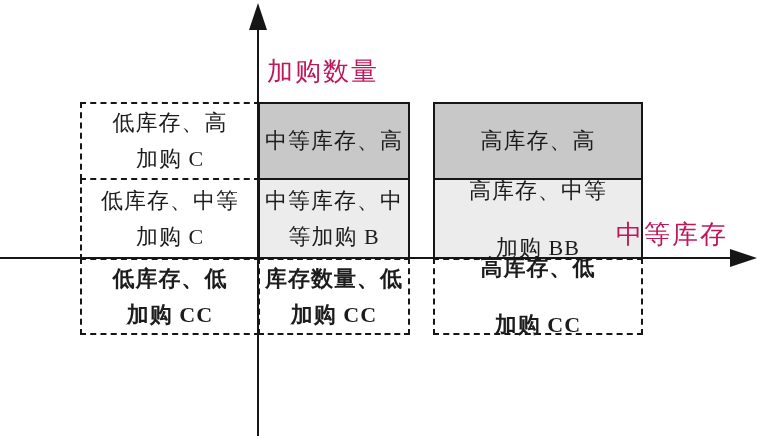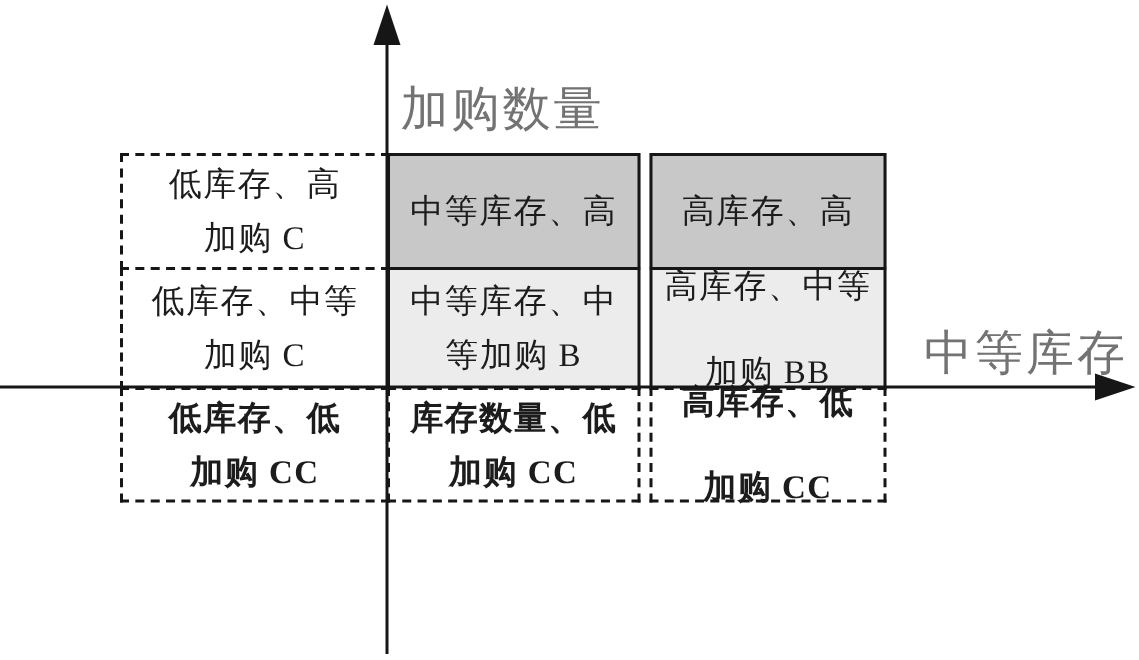--- a/index.html
+++ b/index.html
@@ -26,22 +26,22 @@
     align-items:center;justify-content:center;
     text-align:center;
     font-size:22px;line-height:36px;
     letter-spacing:1px;
     z-index:1;
   }
   .cell.dashed{border:2px dashed var(--line);background:var(--cell-white);}
   .cell.solid-dark{border:2px solid var(--line);background:var(--cell-dark-gray);}
   .cell.solid-light{border:2px solid var(--line);background:var(--cell-light-gray);}
   .col1{left:80px;width:180px;}
-  .col2{left:258px;width:169px;}
-  .col3{left:433px;width:158px;gap:21px;}
+  .col2{left:258px;width:152px;}
+  .col3{left:433px;width:210px;gap:21px;}
   .row1{top:102px;height:78px;}
   .row2{top:178px;height:82px;}
   .row3{top:258px;height:77px;font-weight:bold;}
   
   .axis-y-line{
     position:absolute;left:257px;top:16px;width:2px;height:420px;
     background:var(--line);z-index:5;
   }
   .axis-y-arrow{
     position:absolute;left:249px;top:3px;width:0;height:0;
@@ -52,22 +52,22 @@
     position:absolute;left:0px;top:257px;width:740px;height:2px;
     background:var(--line);z-index:5;
   }
   .axis-x-arrow{
     position:absolute;left:730px;top:249px;width:0;height:0;
     border-top:9px solid transparent;border-bottom:9px solid transparent;
     border-left:27px solid var(--line);z-index:5;
   }
   .axis-label{
     position:absolute;z-index:6;
-    font-size:32px;line-height:32px;letter-spacing:2px;
-    white-space:nowrap;color:#737373;
+    font-size:26px;line-height:32px;letter-spacing:2px;
+    white-space:nowrap;color:#be185d;
   }
   .label-y{left:267px;top:56px;}
   .label-x{left:616px;top:219px;}
 </style>
 </head>
 <body>
 
 <div class="stage">
 
   <div class="cell dashed col1 row1">

